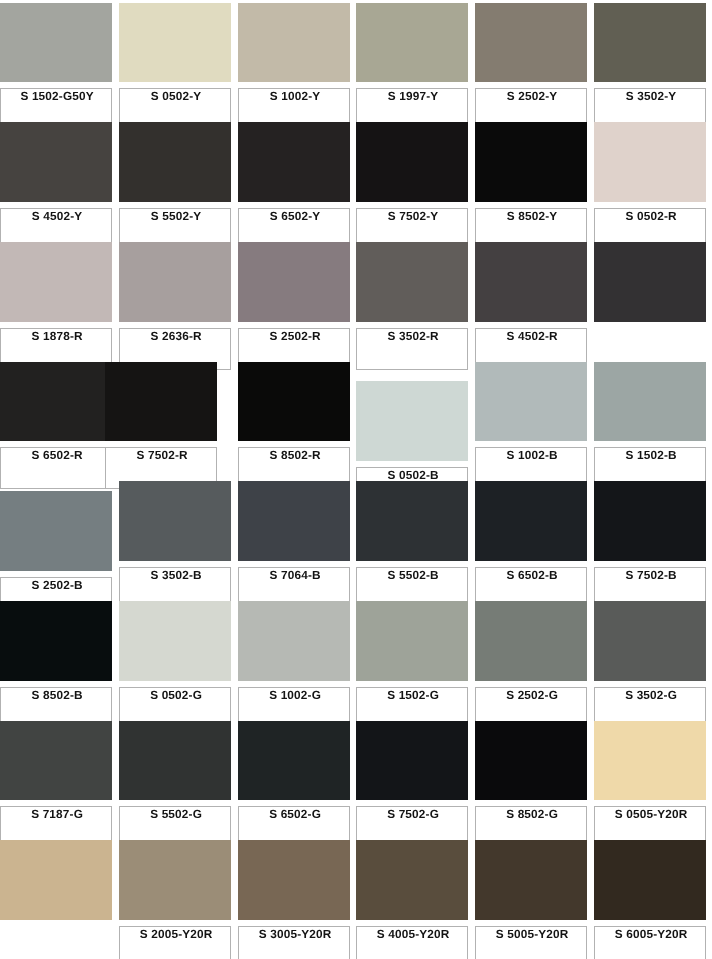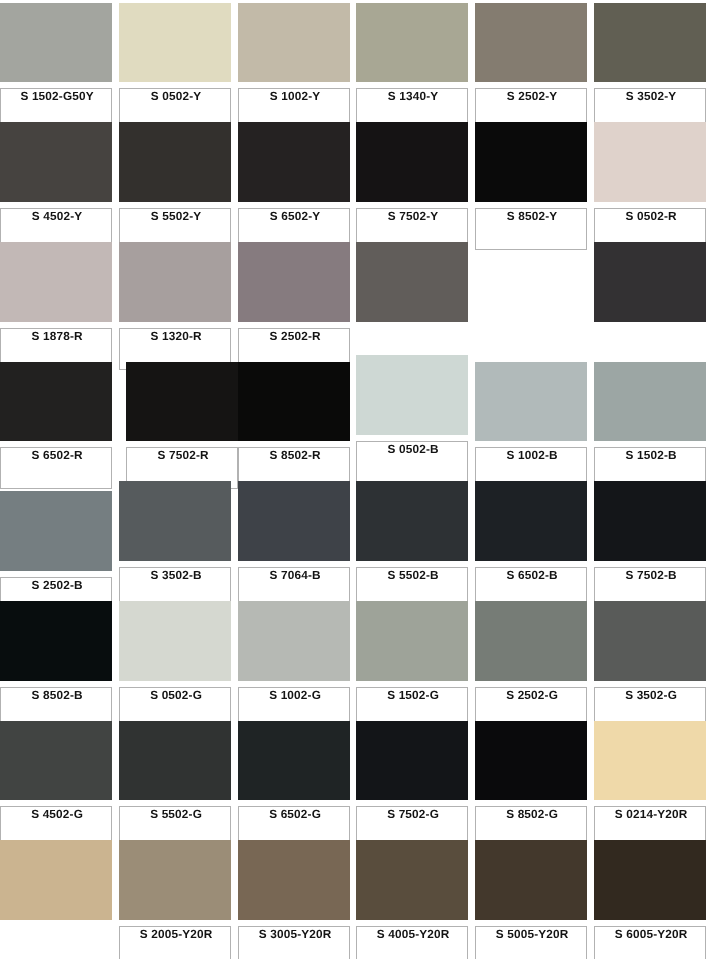--- a/index.html
+++ b/index.html
@@ -81,21 +81,21 @@
   </div>
   <div class="swatch-cell" style="left:237.6px;top:2.6px">
    <div class="swatch-colour" style="background-color:#c2baa8"></div>
    <div class="swatch-label-box">
         <span class="swatch-label-text">S 1002-Y</span>
       </div>
   </div>
   <div class="swatch-cell" style="left:356.25px;top:2.6px">
    <div class="swatch-colour" style="background-color:#a8a794"></div>
    <div class="swatch-label-box">
-        <span class="swatch-label-text">S 1340-Y</span>
+        <span class="swatch-label-text">S 1997-Y</span>
       </div>
   </div>
   <div class="swatch-cell" style="left:474.9px;top:2.6px">
    <div class="swatch-colour" style="background-color:#847c70"></div>
    <div class="swatch-label-box">
         <span class="swatch-label-text">S 2502-Y</span>
       </div>
   </div>
   <div class="swatch-cell" style="left:593.55px;top:2.6px">
    <div class="swatch-colour" style="background-color:#615f53"></div>
@@ -141,54 +141,63 @@
   </div>
   <div class="swatch-cell" style="left:0.3px;top:241.93px">
    <div class="swatch-colour" style="background-color:#c2b8b6"></div>
    <div class="swatch-label-box">
         <span class="swatch-label-text">S 1878-R</span>
       </div>
   </div>
   <div class="swatch-cell" style="left:118.95px;top:241.93px">
    <div class="swatch-colour" style="background-color:#a79f9e"></div>
    <div class="swatch-label-box">
-        <span class="swatch-label-text">S 1320-R</span>
+        <span class="swatch-label-text">S 2636-R</span>
       </div>
   </div>
   <div class="swatch-cell" style="left:237.6px;top:241.93px">
    <div class="swatch-colour" style="background-color:#867b7f"></div>
    <div class="swatch-label-box">
         <span class="swatch-label-text">S 2502-R</span>
       </div>
   </div>
   <div class="swatch-cell" style="left:356.25px;top:241.93px">
    <div class="swatch-colour" style="background-color:#615d5a"></div>
+   <div class="swatch-label-box">
+        <span class="swatch-label-text">S 3502-R</span>
+      </div>
+  </div>
+  <div class="swatch-cell" style="left:474.9px;top:241.93px">
+   <div class="swatch-colour" style="background-color:#444041"></div>
+   <div class="swatch-label-box">
+        <span class="swatch-label-text">S 4502-R</span>
+      </div>
   </div>
   <div class="swatch-cell" style="left:593.55px;top:241.93px">
    <div class="swatch-colour" style="background-color:#333133"></div>
   </div>
   <div class="swatch-cell" style="left:0.3px;top:361.6px">
    <div class="swatch-colour" style="background-color:#222120"></div>
    <div class="swatch-label-box">
         <span class="swatch-label-text">S 6502-R</span>
       </div>
   </div>
-  <div class="swatch-cell" style="left:126px;top:361.6px">
+  <div class="swatch-cell" style="left:105px;top:361.6px">
    <div class="swatch-colour" style="background-color:#151413"></div>
    <div class="swatch-label-box">
         <span class="swatch-label-text">S 7502-R</span>
       </div>
   </div>
   <div class="swatch-cell" style="left:237.6px;top:361.6px">
    <div class="swatch-colour" style="background-color:#0a0a09"></div>
    <div class="swatch-label-box">
         <span class="swatch-label-text">S 8502-R</span>
       </div>
   </div>
-  <div class="swatch-cell" style="left:356.25px;top:355px">
+  <div class="swatch-cell" style="left:356.25px;top:381px">
    <div class="swatch-colour" style="background-color:#ced8d4"></div>
    <div class="swatch-label-box">
         <span class="swatch-label-text">S 0502-B</span>
       </div>
   </div>
   <div class="swatch-cell" style="left:474.9px;top:361.6px">
    <div class="swatch-colour" style="background-color:#b1baba"></div>
    <div class="swatch-label-box">
         <span class="swatch-label-text">S 1002-B</span>
       </div>
@@ -267,21 +276,21 @@
   </div>
   <div class="swatch-cell" style="left:593.55px;top:600.93px">
    <div class="swatch-colour" style="background-color:#595b59"></div>
    <div class="swatch-label-box">
         <span class="swatch-label-text">S 3502-G</span>
       </div>
   </div>
   <div class="swatch-cell" style="left:0.3px;top:720.6px">
    <div class="swatch-colour" style="background-color:#414442"></div>
    <div class="swatch-label-box">
-        <span class="swatch-label-text">S 4502-G</span>
+        <span class="swatch-label-text">S 7187-G</span>
       </div>
   </div>
   <div class="swatch-cell" style="left:118.95px;top:720.6px">
    <div class="swatch-colour" style="background-color:#303332"></div>
    <div class="swatch-label-box">
         <span class="swatch-label-text">S 5502-G</span>
       </div>
   </div>
   <div class="swatch-cell" style="left:237.6px;top:720.6px">
    <div class="swatch-colour" style="background-color:#1f2425"></div>
@@ -297,21 +306,21 @@
   </div>
   <div class="swatch-cell" style="left:474.9px;top:720.6px">
    <div class="swatch-colour" style="background-color:#0a0a0c"></div>
    <div class="swatch-label-box">
         <span class="swatch-label-text">S 8502-G</span>
       </div>
   </div>
   <div class="swatch-cell" style="left:593.55px;top:720.6px">
    <div class="swatch-colour" style="background-color:#efd9a9"></div>
    <div class="swatch-label-box">
-        <span class="swatch-label-text">S 0214-Y20R</span>
+        <span class="swatch-label-text">S 0505-Y20R</span>
       </div>
   </div>
   <div class="swatch-cell" style="left:0.3px;top:840.27px">
    <div class="swatch-colour" style="background-color:#cbb490"></div>
   </div>
   <div class="swatch-cell" style="left:118.95px;top:840.27px">
    <div class="swatch-colour" style="background-color:#9b8d77"></div>
    <div class="swatch-label-box">
         <span class="swatch-label-text">S 2005-Y20R</span>
       </div>

